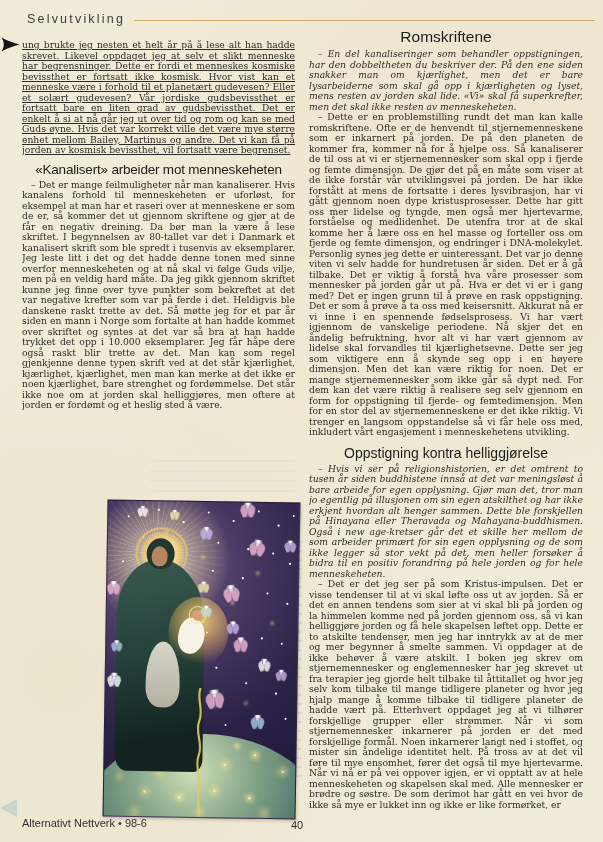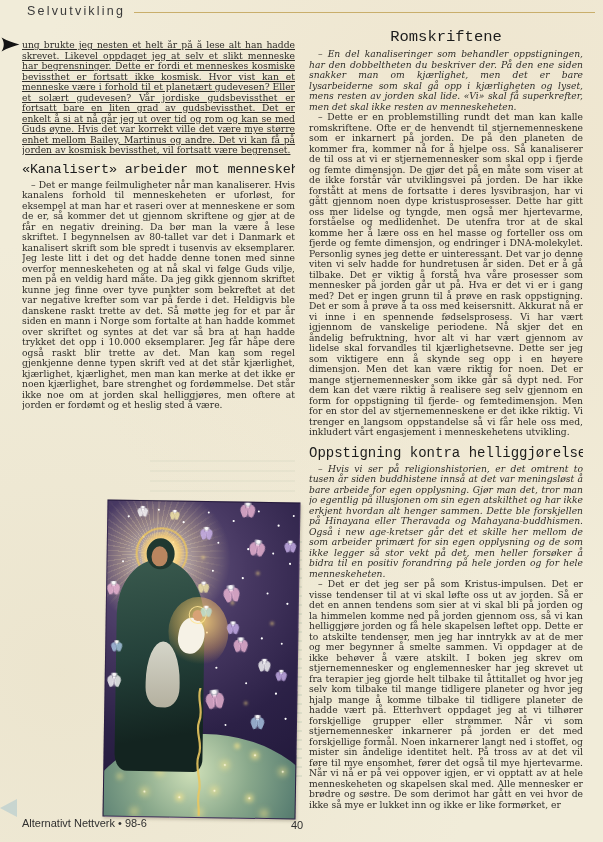--- a/index.html
+++ b/index.html
@@ -13,34 +13,34 @@
     position:relative; width:603px; height:842px; margin:0 auto;
     background:var(--paper);
     background-image:
       radial-gradient(circle at 80% 20%, rgba(233,215,185,.35), transparent 55%),
       radial-gradient(circle at 10% 80%, rgba(228,218,190,.4), transparent 50%);
     overflow:hidden;
     font-family:"DejaVu Serif", serif;
     color:var(--ink);
   }
   
-  .masthead{position:absolute; left:27px; right:8px; top:4px; display:flex; align-items:center; gap:9px;}
+  .masthead{position:absolute; left:27px; right:8px; top:12px; display:flex; align-items:center; gap:9px;}
   .section-label{font-family:"Liberation Sans", sans-serif; font-size:12.5px; letter-spacing:2.2px; color:#3a3a3a;}
   .header-rule{flex:1; height:1px; background:var(--rule-gold); margin-top:2px;}
   
   .lead-arrow{position:absolute; left:1px; top:37px; width:19px; height:15px;}
   
   .col{position:absolute; overflow:hidden; text-align:justify;}
   .col-left{left:22px; top:40px; width:273px; height:460px;}
   .col-right{left:309px; top:28px; width:274px; height:788px;}
   .body-text{font-size:9.2px; line-height:10.5px; text-indent:9px; color:var(--ink);}
   .no-indent{text-indent:0;text-decoration:underline;}
   .quote{font-style:italic;}
   .subhead{
-    font-family:Liberation Mono, monospace; font-weight:400; color:var(--heading-ink);
+    font-family:Liberation Sans, sans-serif; font-weight:400; color:var(--heading-ink);
     text-align:center; white-space:nowrap;
   }
   .subhead-left{font-size:13.5px; letter-spacing:-.2px; margin:6px 0 3px 0;}
   .subhead-r1{font-size:15.5px; margin:0 0 3px 0;}
   .subhead-r2{font-size:14px; margin:7px 0 3px 0;}
   
   .ghost{position:absolute; filter:blur(.6px); pointer-events:none;}
   .ghost-a{left:274px; top:540px; width:28px; height:240px;
     background:repeating-linear-gradient(0deg, transparent 0 3px, rgba(110,150,125,.14) 3px 5px, transparent 5px 9px);}
   .ghost-b{left:150px; top:452px; width:145px; height:44px; opacity:.55;

